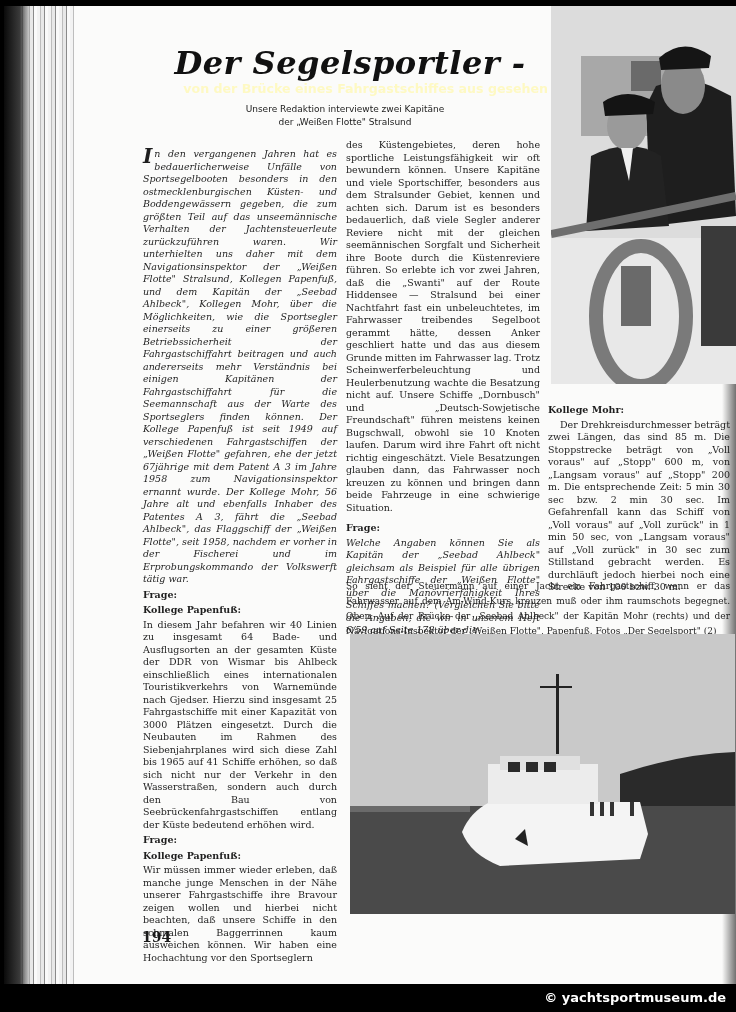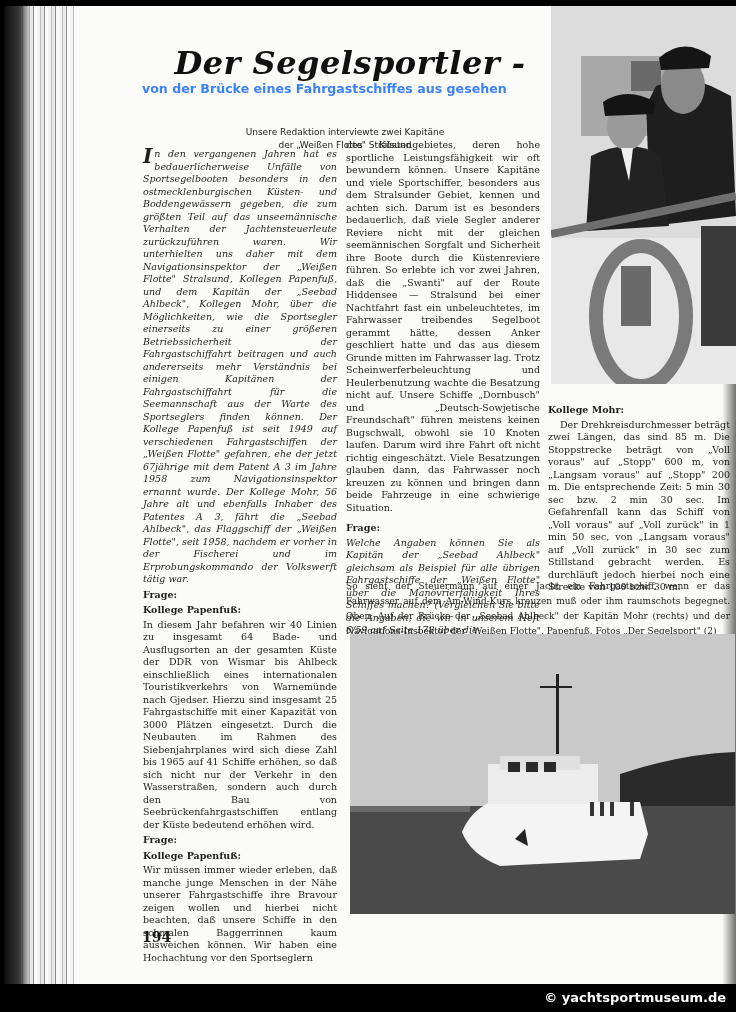--- a/index.html
+++ b/index.html
@@ -11,24 +11,24 @@
   }
   .page-edges::before { content:""; position:absolute; left:0; top:0; width:26px; height:100%;
     background:linear-gradient(90deg,#0a0a0a,#3a3a3a 60%, rgba(120,120,120,0.2)); }
   .page { position:absolute; left:74px; top:6px; width:662px; height:978px; background:#fbfbfa; }
   .page::after { content:""; position:absolute; right:0; top:0; width:14px; height:100%;
     background:linear-gradient(90deg, rgba(0,0,0,0), rgba(0,0,0,0.55)); }
   .bottom-bar { position:absolute; left:0; top:984px; width:736px; height:28px; background:#000; }
 
   .title { position:absolute; left:150px; top:44px; width:400px; text-align:center;
     font-family:"DejaVu Serif", serif; font-style:italic; font-weight:bold; font-size:32px; letter-spacing:0.5px; color:#111; }
-  .subtitle { position:absolute; left:142px; top:81px; width:406px; text-align:left;
-    font-family:"DejaVu Sans", sans-serif; font-weight:bold; font-size:12.6px; color:#3b82f6; }
+  .subtitle { position:absolute; left:142px; top:81px; width:406px; text-align:right;
+    font-family:"DejaVu Sans", sans-serif; font-weight:bold; font-size:12.6px; color:#fef9c3; }
   .intro-line { position:absolute; left:150px; width:390px; text-align:center;
-    font-family:"DejaVu Sans", sans-serif; font-size:9px; color:#222;margin-top:23px; }
+    font-family:"DejaVu Sans", sans-serif; font-size:9px; color:#222; }
   .intro1 { top:104px; } .intro2 { top:117px; }
 
   .col { position:absolute; font-size:9.5px; line-height:12.5px; text-align:justify; color:#1e1e1e; }
   .col p { margin:0; }
   .col1 { left:143px; top:148px; width:194px; }
   .col2 { left:346px; top:139px; width:194px; }
   .col3 { left:548px; top:401px; width:182px; }
   .it { font-style:italic; }
   .hd { font-weight:bold; margin-top:3px !important; margin-bottom:2px !important; }
   .dropcap { font-weight:bold; font-style:italic; font-size:20px; line-height:12px; float:left; margin-right:2px; margin-top:2px; }

